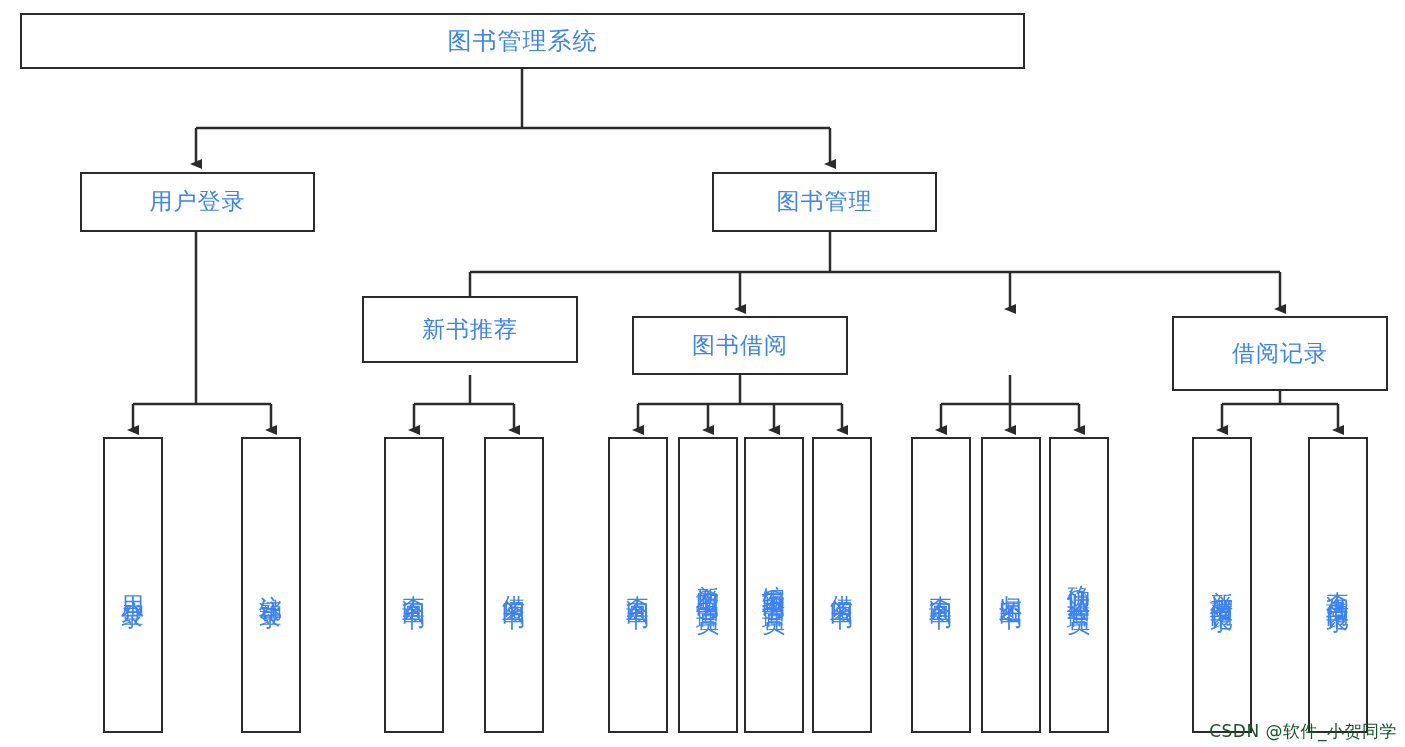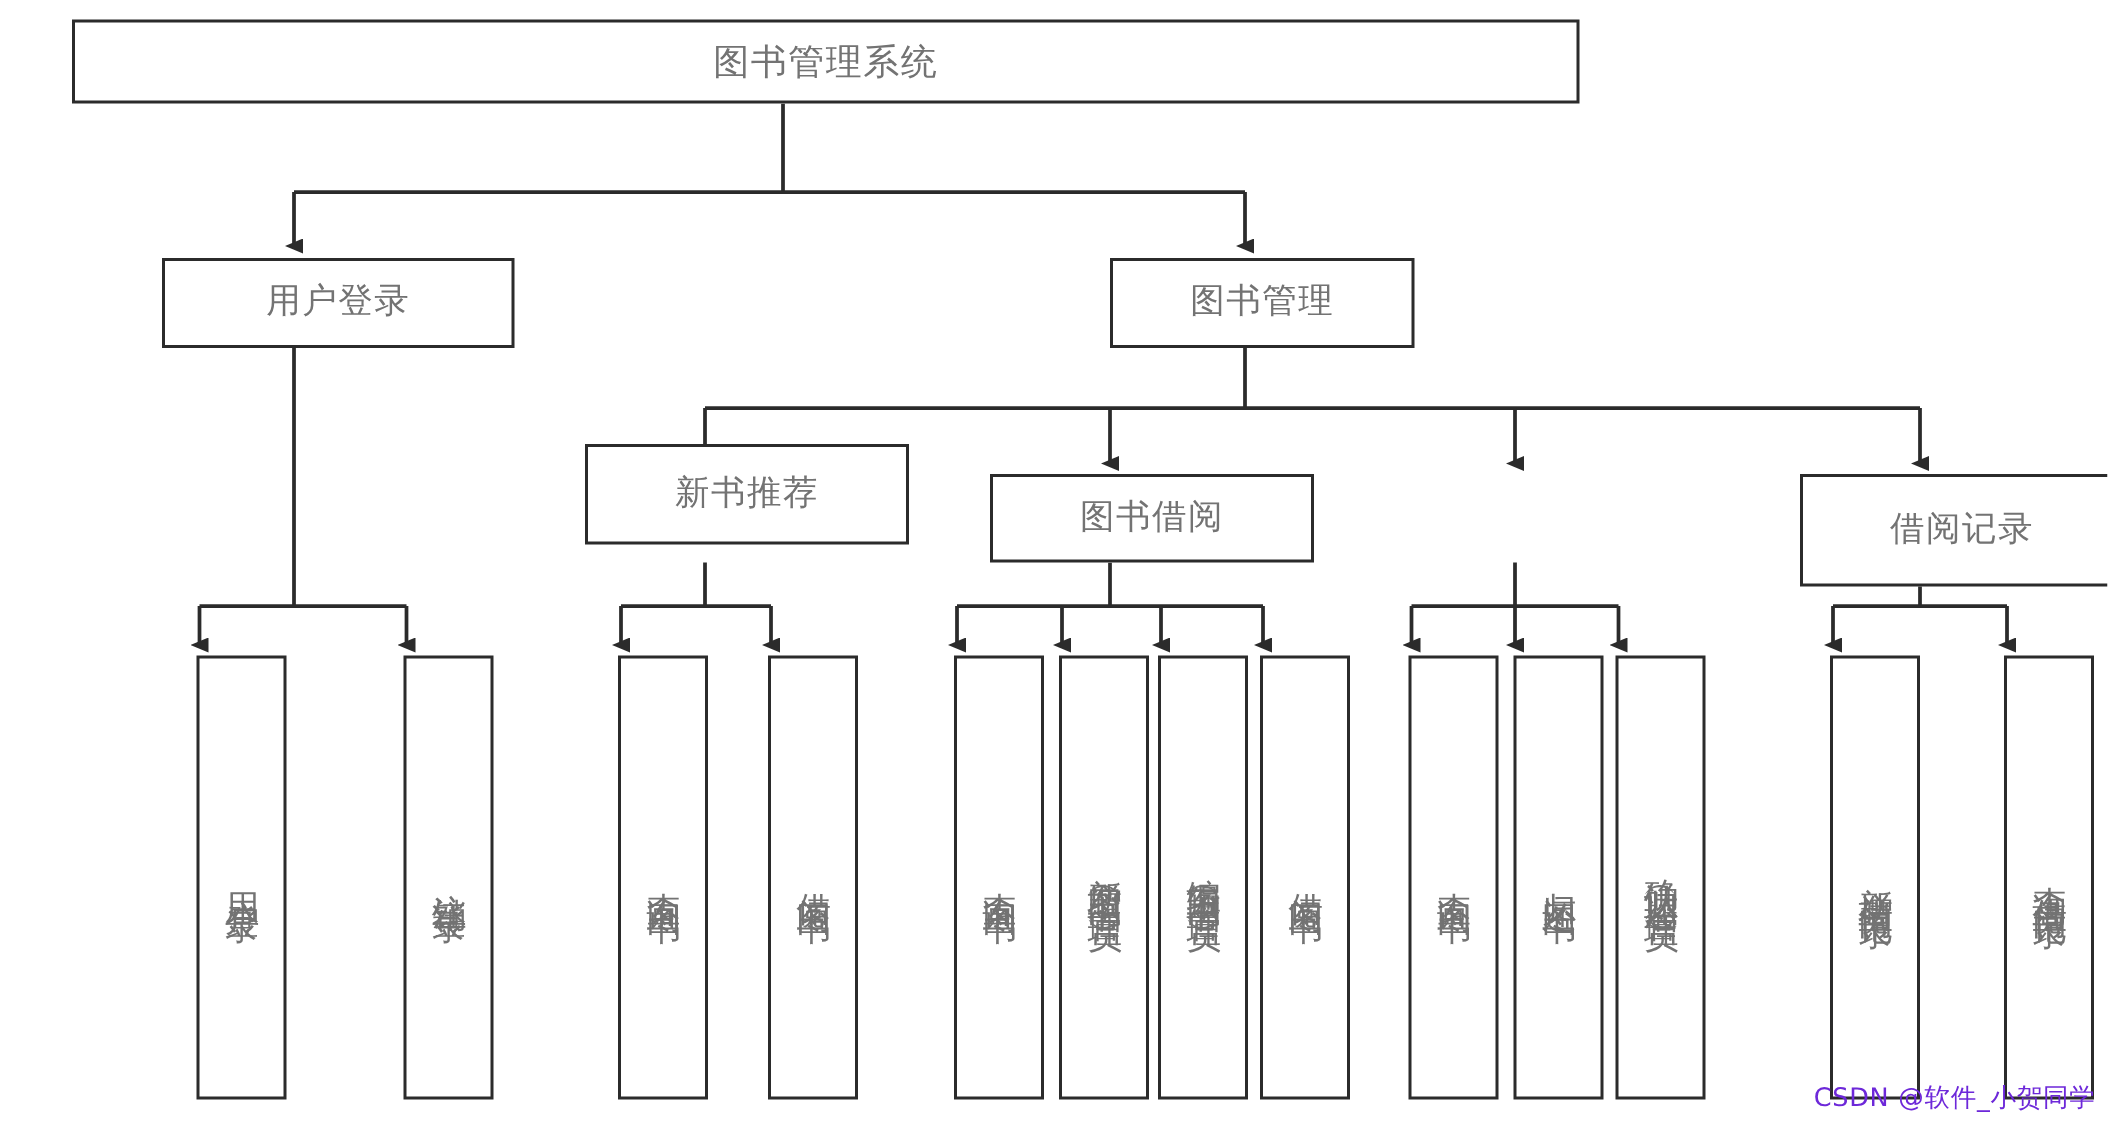--- a/index.html
+++ b/index.html
@@ -24,22 +24,21 @@
     pointer-events: none;
   }
   .node {
     position: absolute;
     box-sizing: border-box;
     background: #ffffff;
     border: 2.5px solid #2b2b2b;
     display: flex;
     align-items: center;
     justify-content: center;
-    color: #737373;
-    margin-left: 28px;
+    color: #3b82f6;
   }
   .node.horiz {
     font-size: 23px;
     letter-spacing: 1px;
     line-height: 1.1;
   }
   .node.root {
     font-size: 24px;
   }
   .node.vert {
@@ -55,21 +54,21 @@
   }
   .node.vert span {
     writing-mode: vertical-rl;
     text-orientation: upright;
   }
   .watermark {
     position: absolute;
     right: 8px;
     bottom: 4px;
     font-size: 17px;
-    color: #6d28d9;
+    color: #14532d;
     letter-spacing: 0.5px;
     white-space: nowrap;
     font-family: "DejaVu Sans", "Liberation Sans", sans-serif;
   }
 </style>
 </head>
 <body>
 
 <div id="canvas">
 
@@ -123,21 +122,21 @@
     </g>
   </svg>
 
   <div class="node horiz root" style="left:20px; top:13px; width:1005px; height:56px;">
     <span>图书管理系统</span>
   </div>
 
   <div class="node horiz" style="left:80px; top:172px; width:235px; height:60px;">
     <span>用户登录</span>
   </div>
-  <div class="node horiz" style="left:712px; top:172px; width:203px; height:60px;">
+  <div class="node horiz" style="left:712px; top:172px; width:225px; height:60px;">
     <span>图书管理</span>
   </div>
 
   <div class="node horiz" style="left:362px; top:296px; width:216px; height:67px;">
     <span>新书推荐</span>
   </div>
   <div class="node horiz" style="left:632px; top:316px; width:216px; height:59px;">
     <span>图书借阅</span>
   </div>
   <div class="node horiz" style="left:1172px; top:316px; width:216px; height:75px;">

